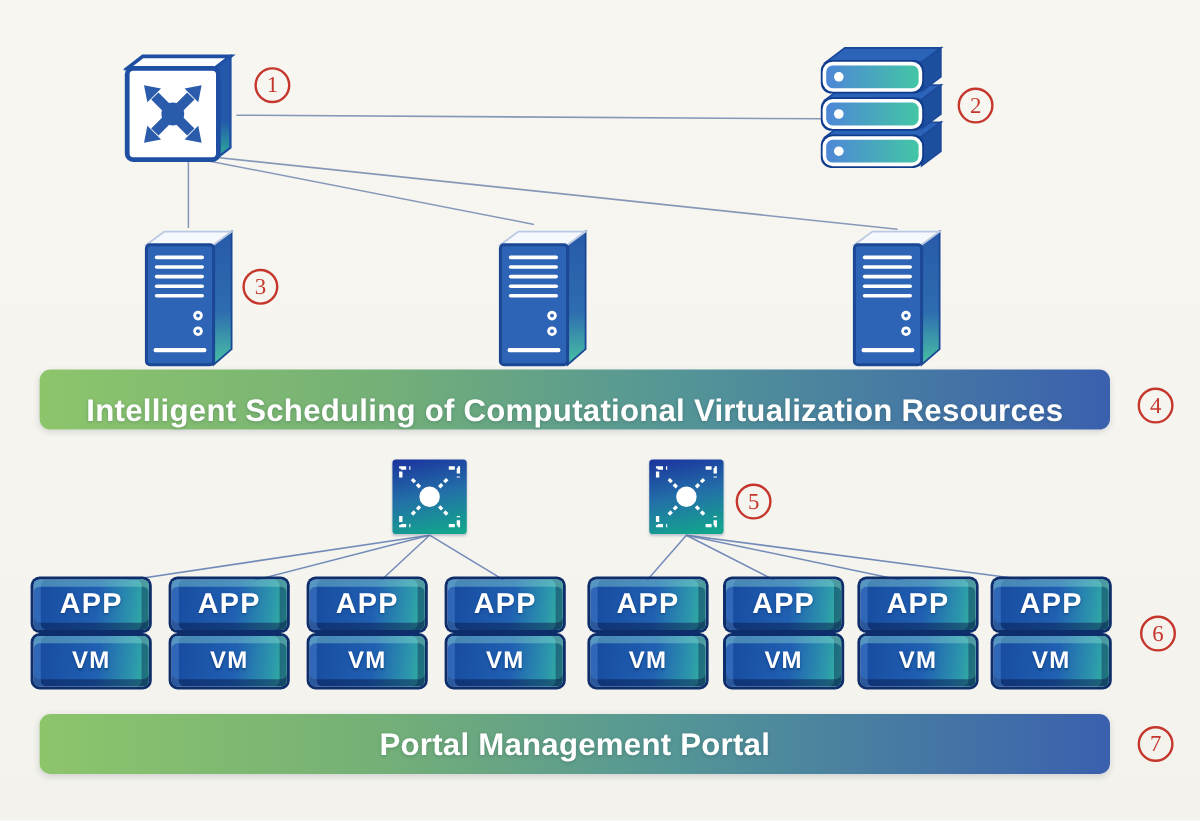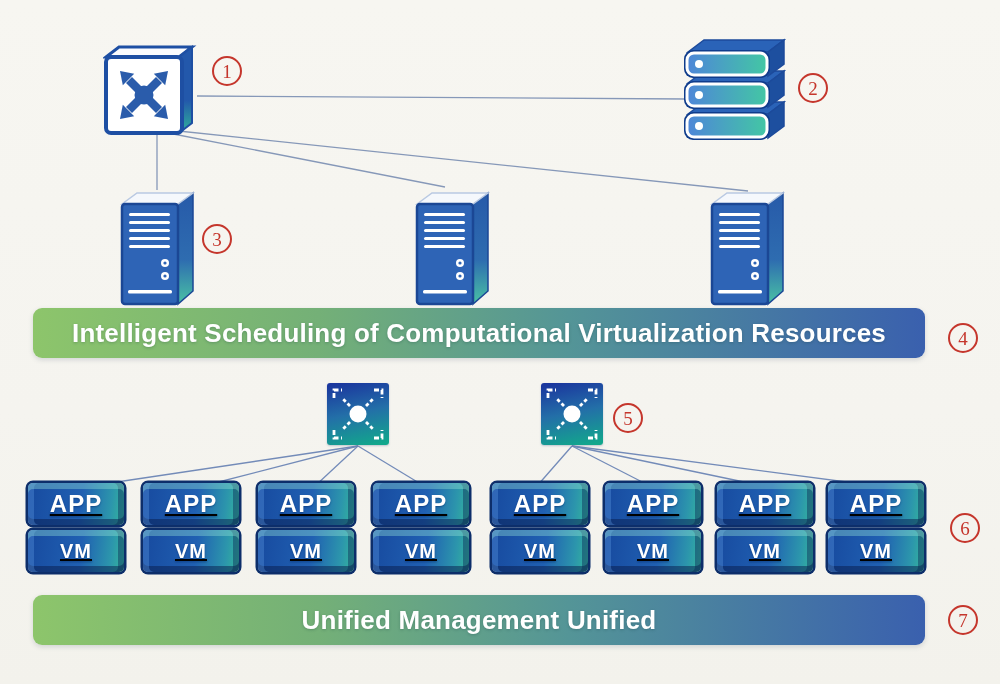--- a/index.html
+++ b/index.html
@@ -23,21 +23,21 @@
     border:2px solid #c5362c;border-radius:50%;color:#c5362c;
     display:flex;align-items:center;justify-content:center;
     font-family:"Liberation Serif", serif;font-size:19px;line-height:1;
     background:transparent;
   }
   .vswitch{
     position:absolute;z-index:2;width:62px;height:62px;border-radius:3px;
     background:linear-gradient(168deg,#1b379e 4%,#236fa8 48%,#12a78c 96%);
     box-shadow:0 1px 2px rgba(30,60,110,.25);
   }
-  .stack{position:absolute;z-index:2;width:96px;top:483px;text-decoration:underline;}
+  .stack{position:absolute;z-index:2;width:96px;top:483px;}
   .slab{
     height:42px;border-radius:5px;display:flex;align-items:center;justify-content:center;
     background:linear-gradient(97deg,#174a9f 0%,#2060b2 55%,#2c96ac 85%,#34b79b 100%);
     box-shadow:
       inset 0 6px 0 rgba(150,230,215,.38),
       inset 6px 0 0 rgba(95,155,225,.35),
       inset -6px 0 0 rgba(10,32,80,.42),
       inset 0 -6px 0 rgba(8,28,75,.5),
       0 0 0 2.5px #0d2e6a;
     color:#fff;font-weight:bold;
@@ -190,21 +190,21 @@
         <rect x="11" y="59" width="41" height="3" rx="1.5"></rect>
         <circle cx="47" cy="77" r="4"></circle>
         <circle cx="47" cy="90" r="4"></circle>
         <rect x="10" y="104" width="44" height="3.5" rx="1.5"></rect>
       </g>
       <circle cx="47" cy="77" r="1.6" fill="#2e64b6"></circle>
       <circle cx="47" cy="90" r="1.6" fill="#2e64b6"></circle>
     </svg>
   </div>
 
-  <div class="banner" style="top:308px;">
+  <div class="banner" style="top:308px;align-items:flex-end;">
     <span>Intelligent Scheduling of Computational Virtualization Resources</span>
   </div>
 
   <div class="vswitch" style="left:327px;top:383px;">
     <svg width="62" height="62" viewBox="0 0 62 62" xmlns="http://www.w3.org/2000/svg">
       <circle cx="31" cy="31" r="8.5" fill="#ffffff"></circle>
       <g stroke="#ffffff" stroke-width="2.8" fill="none" stroke-dasharray="3.5 2.5">
         <line x1="23" y1="23" x2="15" y2="15"></line>
         <line x1="39" y1="23" x2="47" y2="15"></line>
         <line x1="23" y1="39" x2="15" y2="47"></line>
@@ -263,21 +263,21 @@
   <div class="stack" style="left:717px;">
     <div class="slab app">APP</div>
     <div class="slab vm">VM</div>
   </div>
   <div class="stack" style="left:828px;">
     <div class="slab app">APP</div>
     <div class="slab vm">VM</div>
   </div>
 
   <div class="banner" style="top:595px;">
-    <span>Unified Management Unified</span>
+    <span>Portal Management Portal</span>
   </div>
 
   <div class="badge" style="left:212px;top:56px;">1</div>
   <div class="badge" style="left:798px;top:73px;">2</div>
   <div class="badge" style="left:202px;top:224px;">3</div>
   <div class="badge" style="left:948px;top:323px;">4</div>
   <div class="badge" style="left:613px;top:403px;">5</div>
   <div class="badge" style="left:950px;top:513px;">6</div>
   <div class="badge" style="left:948px;top:605px;">7</div>
 

